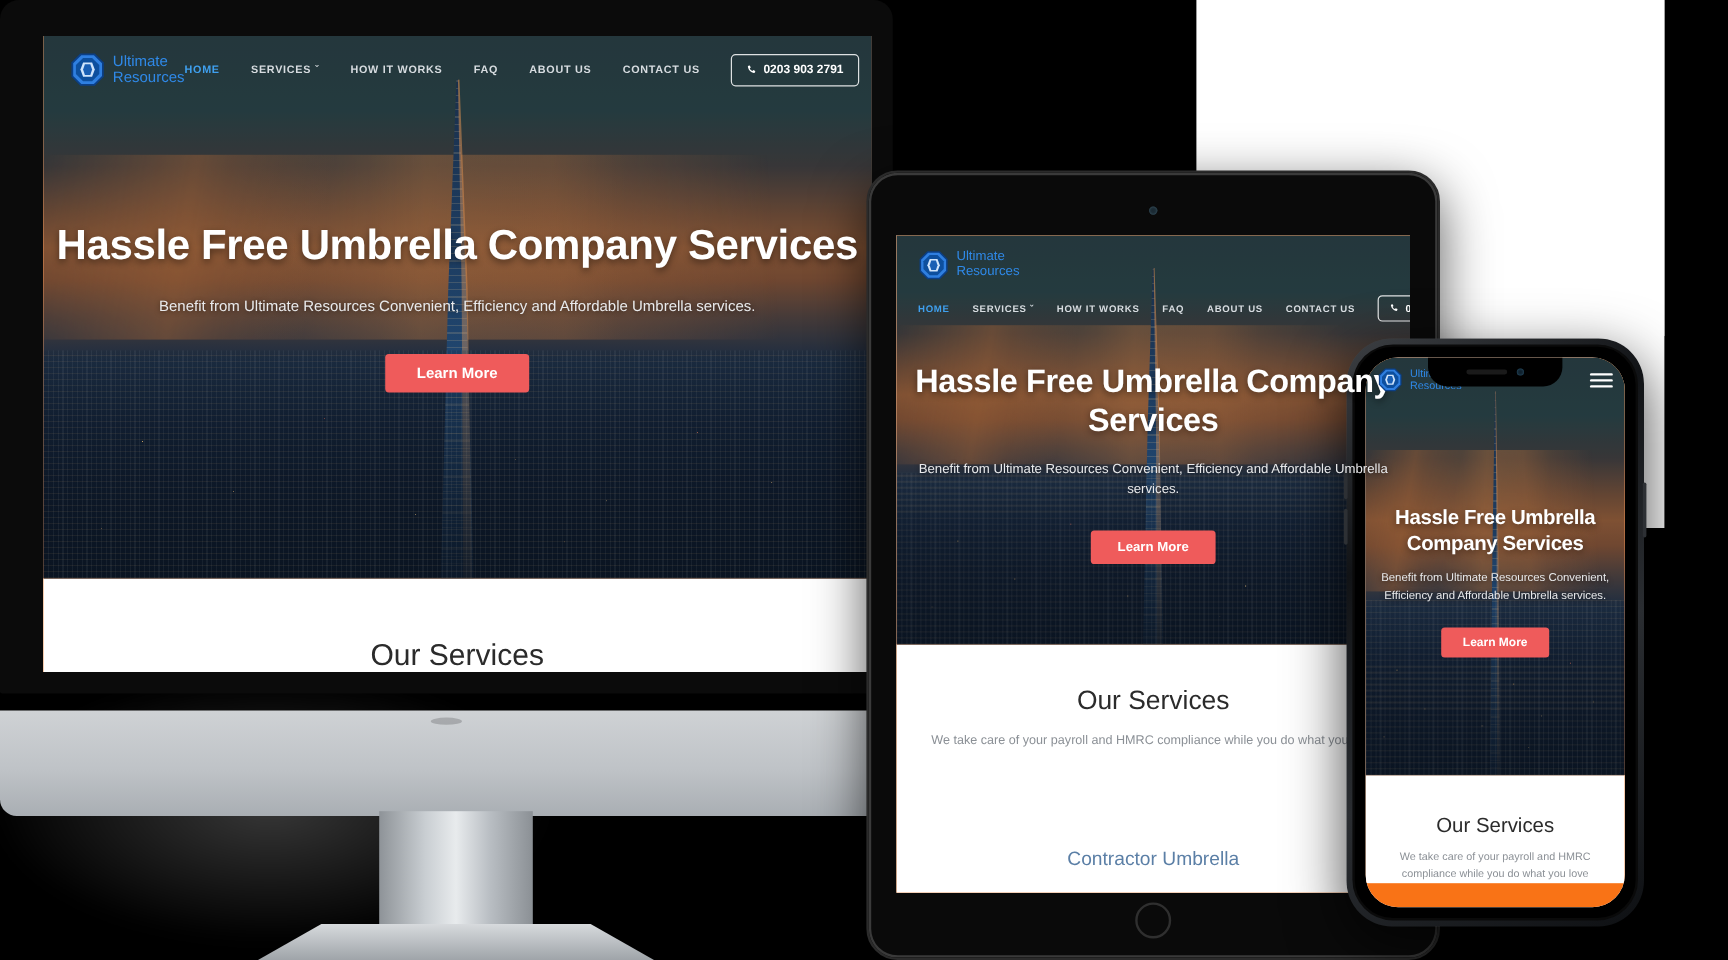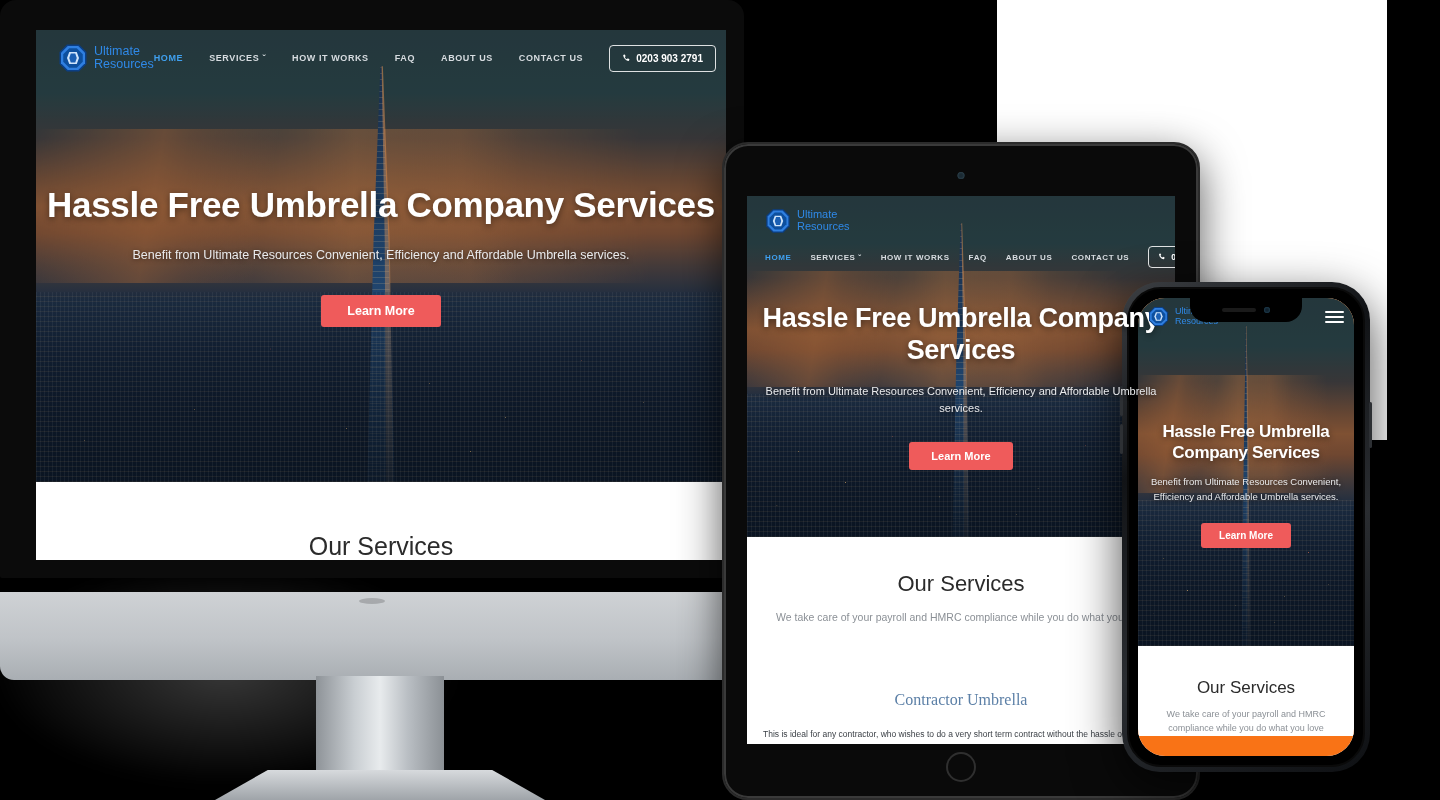--- a/index.html
+++ b/index.html
@@ -182,21 +182,21 @@
   .t-menu { display:flex; align-items:center; gap:19px; margin-top:12px; }
   .t-nav-link { font-size:8px; }
   .t-phone { font-size:8.5px; padding:5px 9px; }
   .t-hero { height:341px; display:flex; align-items:center; justify-content:center; padding-top:40px; }
   .t-title { font-size:27px; line-height:1.18; }
   .t-sub { font-size:11px; line-height:1.6; margin-top:16px; }
   .t-btn { font-size:11px; padding:8px 22px; margin-top:24px; }
   .t-services { padding-top:34px; }
   .t-services-title { font-size:22px; }
   .t-services-sub { font-size:10.5px; margin-top:14px; white-space:nowrap; }
-  .t-svc-name { font-size:16px; margin-top:68px;font-family:Liberation Serif, serif; }
+  .t-svc-name { font-size:16px; margin-top:85px; }
   .t-svc-body { font-size:8.5px; line-height:1.75; margin-top:18px; text-align:left; padding:0 16px; }
 
   
   .iphone { position:absolute; left:1122px; top:282px; width:248px; height:490px; }
   .iphone-body {
     position:absolute; inset:0; border-radius:38px;
     background: linear-gradient(145deg,#3c3f43,#111316 30%,#2a2d31 60%,#0e1013);
     box-shadow: 0 16px 48px rgba(0,0,0,.7);
     padding:5px;
   }

